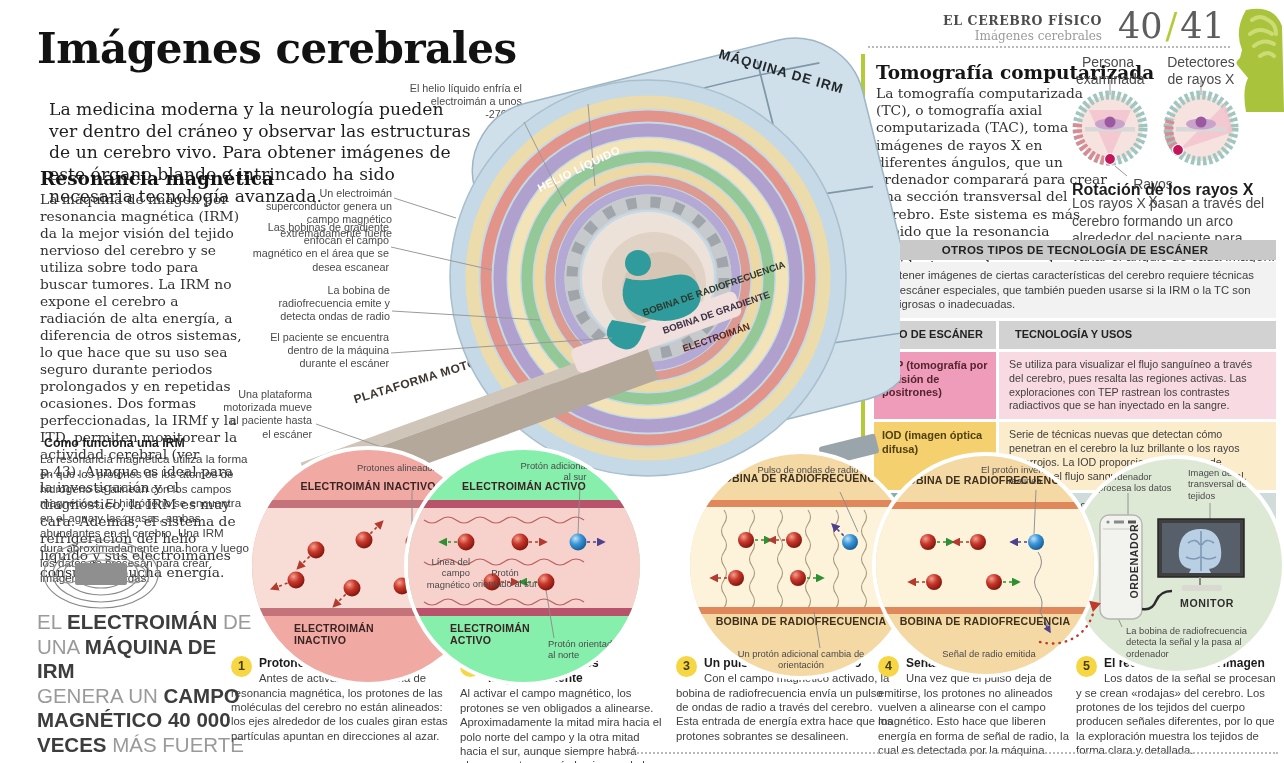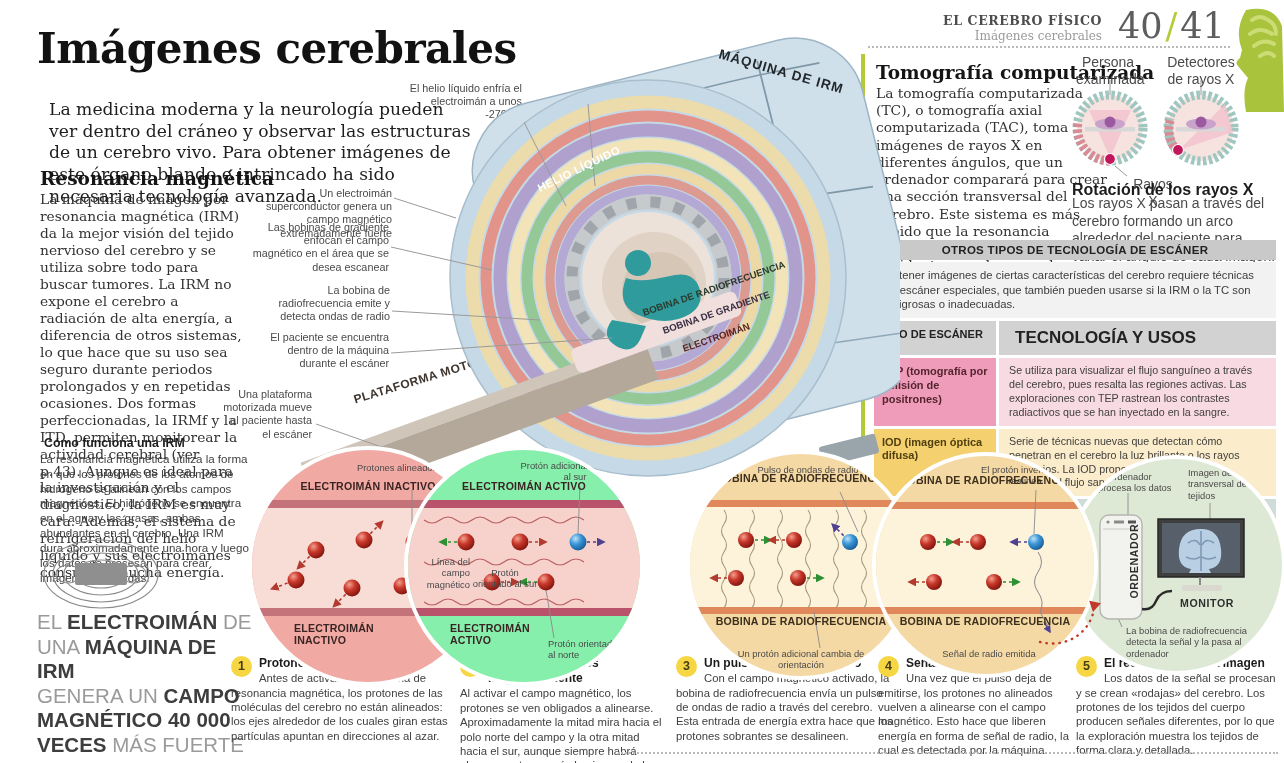--- a/index.html
+++ b/index.html
@@ -251,21 +251,21 @@
   </svg>
 
   <div class="abs rot-head">Rotación de los rayos X</div>
   <div class="abs rot-body">Los rayos X pasan a través del cerebro formando un arco alrededor del paciente para variar el ángulo de cada imagen.</div>
 
   <div class="abs tbl">
     <div class="tbl-title">OTROS TIPOS DE TECNOLOGÍA DE ESCÁNER</div>
     <div class="tbl-intro">Obtener imágenes de ciertas características del cerebro requiere técnicas de escáner especiales, que también pueden usarse si la IRM o la TC son peligrosas o inadecuadas.</div>
     <div class="tbl-row">
       <div class="tbl-cell-l tbl-hl" style="background:#d2d2d2;">TIPO DE ESCÁNER</div>
-      <div class="tbl-cell-r tbl-hl" style="font-weight:bold;font-size:17px;background:#d2d2d2;padding-left:16px;">TECNOLOGÍA Y USOS</div>
+      <div class="tbl-cell-r tbl-hl" style="font-weight:bold;font-size:11px;background:#d2d2d2;padding-left:16px;">TECNOLOGÍA Y USOS</div>
     </div>
     <div class="tbl-row row-tep">
       <div class="tbl-cell-l" style="background-color: rgb(239, 156, 186);">TEP (tomografía por emisión de positrones)</div>
       <div class="tbl-cell-r" style="background-color: rgb(248, 218, 227);">Se utiliza para visualizar el flujo sanguíneo a través del cerebro, pues resalta las regiones activas. Las exploraciones con TEP rastrean los contrastes radiactivos que se han inyectado en la sangre.</div>
     </div>
     <div class="tbl-row row-iod">
       <div class="tbl-cell-l" style="background-color: rgb(245, 208, 110);">IOD (imagen óptica difusa)</div>
       <div class="tbl-cell-r" style="background-color: rgb(251, 236, 203);">Serie de técnicas nuevas que detectan cómo penetran en el cerebro la luz brillante o los rayos infrarrojos. La IOD proporciona una forma de observar el flujo sanguíneo y la actividad cerebral.</div>
     </div>
     <div class="tbl-row row-eco">

